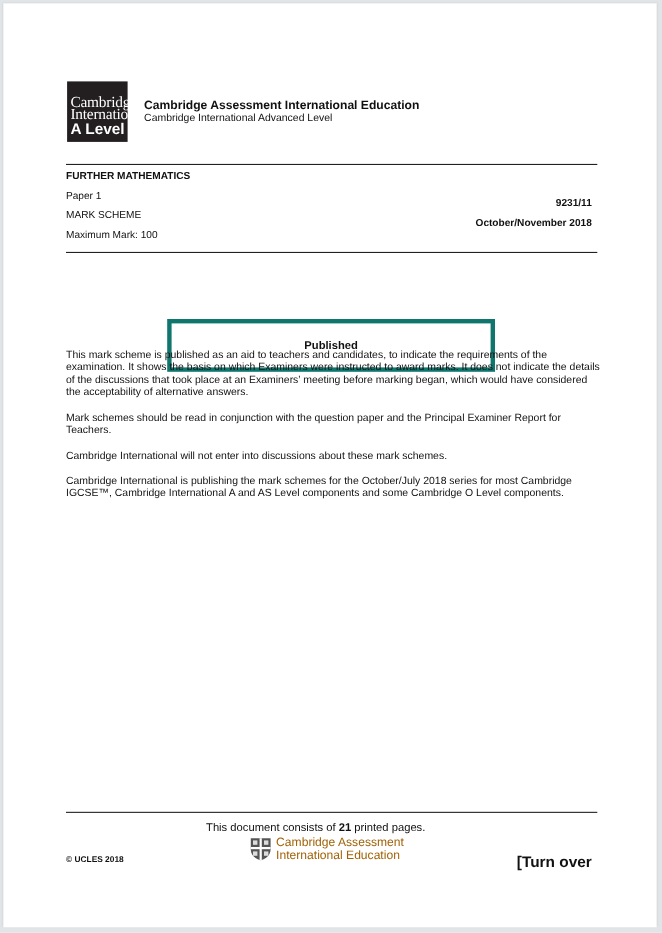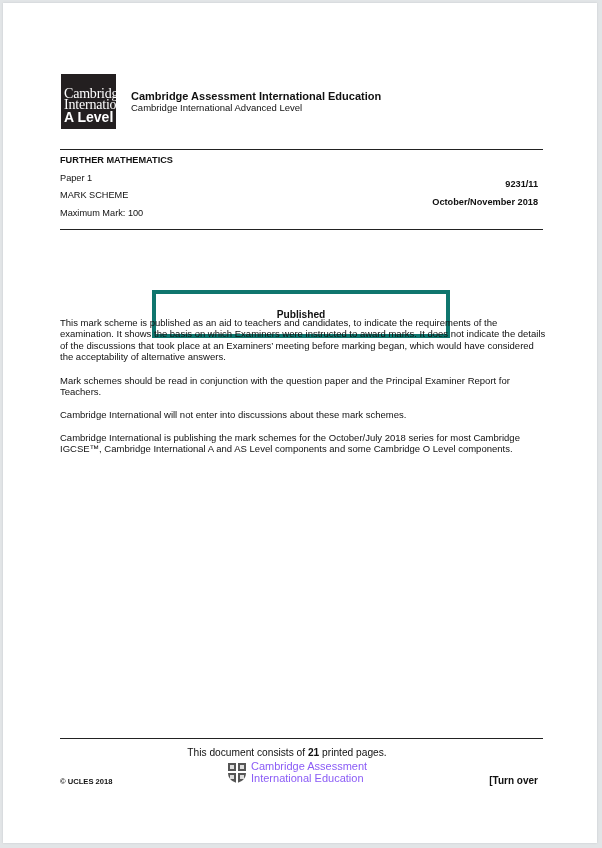--- a/index.html
+++ b/index.html
@@ -25,24 +25,24 @@
     .meta { font-size: 9.2px; }
     .meta.bold { font-weight: bold; }
     .right { right: 59px; text-align: right; margin-top: 24px; }
     .pubbox {
       left: 149px; top: 245px; width: 298px; height: 48px; border: 4px solid #0f766e;
       box-sizing: border-box; display: flex; align-items: center; justify-content: center;
       font-size: 10.2px; font-weight: bold; margin-top: 42px;
     }
     .body-text { left: 57px; width: 486px; font-size: 9.5px; line-height: 11.4px; }
     .footer-pages { left: 0; width: 568px; top: 744px; text-align: center; font-size: 10.2px; }
-    .footer-logo { left: 224px; top: 758px; display: flex; align-items: flex-end; color: #8b5cf6; }
+    .footer-logo { left: 224px; top: 758px; display: flex; align-items: flex-start; color: #a16207; }
     .footer-logo .txt { font-size: 11px; line-height: 11.5px; margin-left: 4px; }
     .ucles { left: 57px; top: 774px; font-size: 7.6px; font-weight: bold; }
-    .turn { right: 59px; top: 772px; font-size: 10px; font-weight: bold; }
+    .turn { right: 59px; top: 772px; font-size: 14px; font-weight: bold; }
   </style>
 </head>
 <body>
 
 <div class="sheet">
 
   <div class="abs logo">
     <span class="l1">Cambridge</span>
     <span class="l2">International</span>
     <span class="l3">A Level</span>

